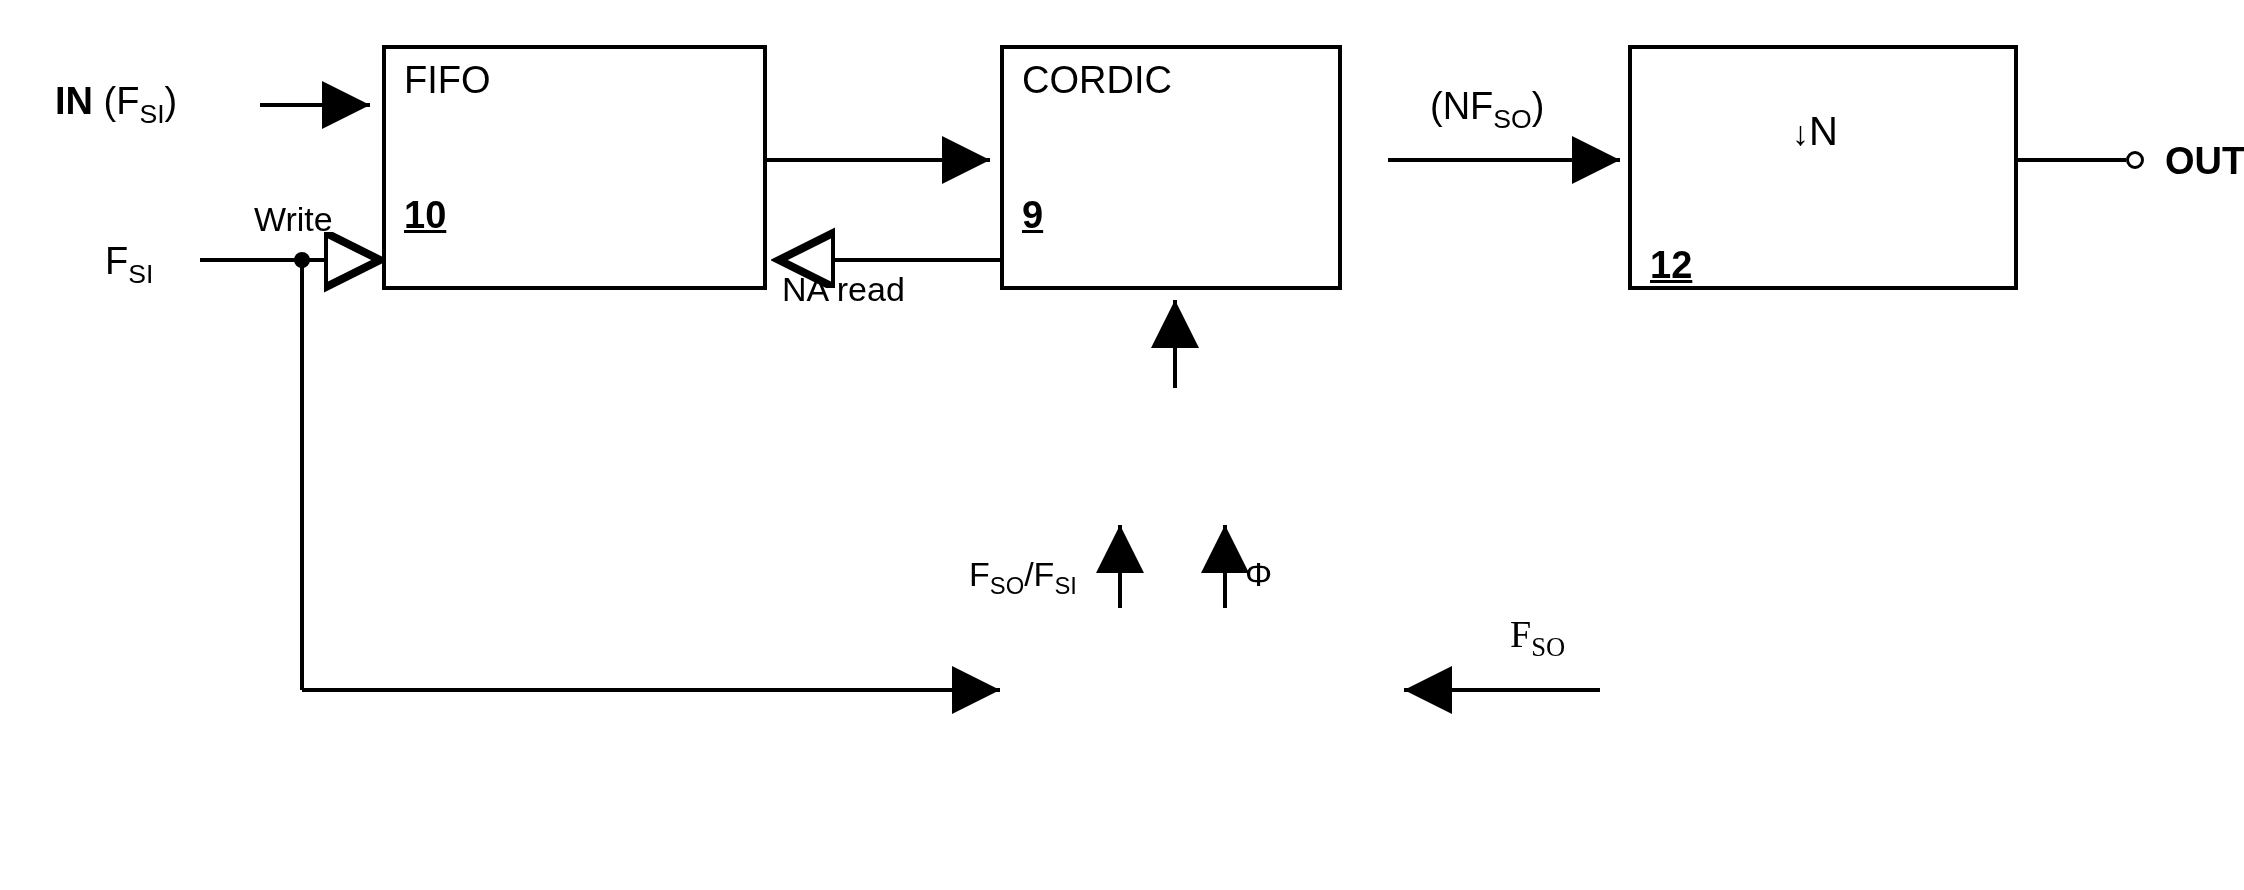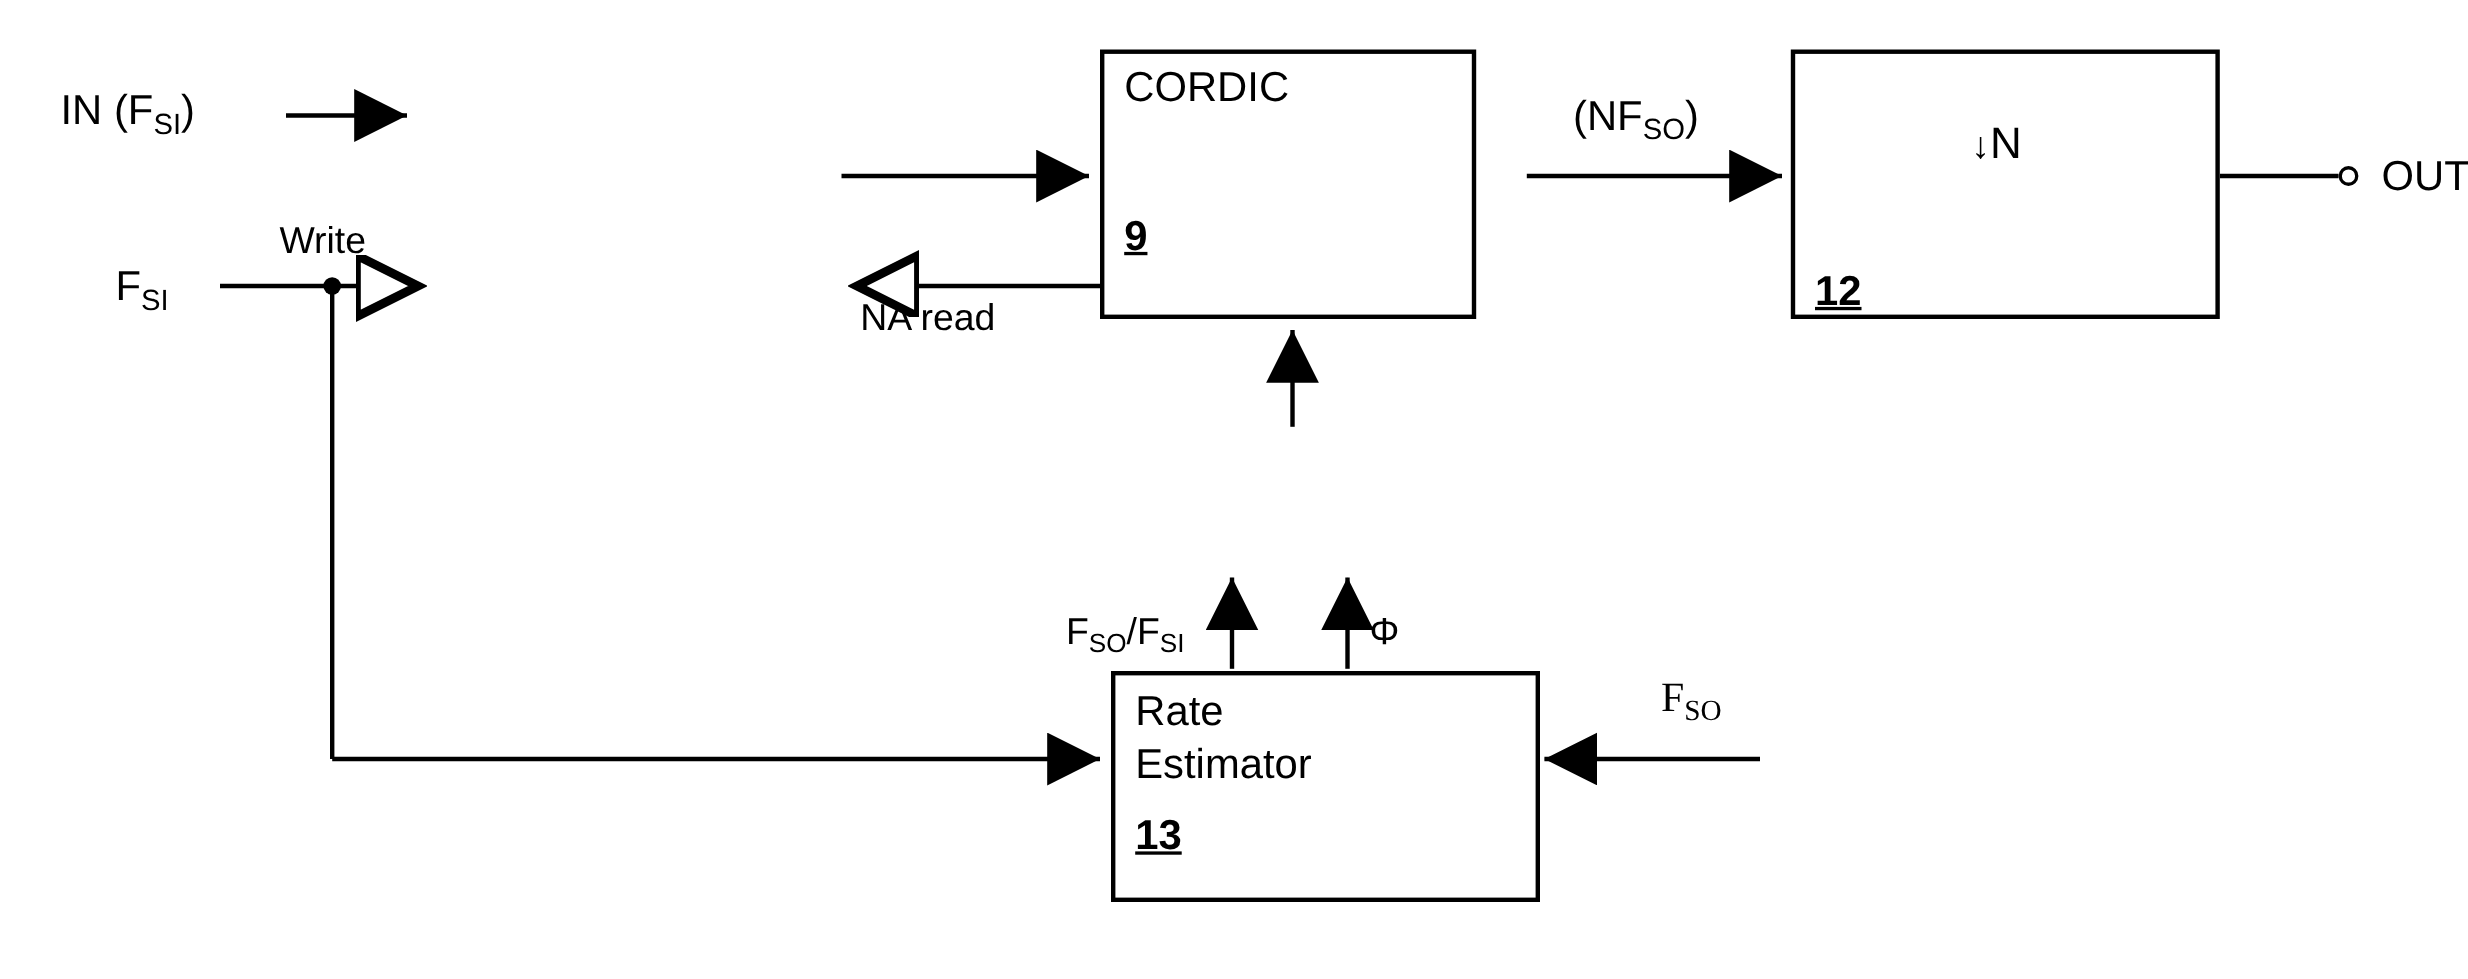--- a/index.html
+++ b/index.html
@@ -19,21 +19,21 @@
       background: white;
       box-sizing: border-box;
     }
     .label {
       position: absolute;
       font-size: 38px;
       color: black;
       white-space: nowrap;
     }
     .label-bold {
-      font-weight: normal;
+      font-weight: bold;
     }
     .block-title {
       position: absolute;
       top: 10px;
       left: 18px;
       font-size: 38px;
     }
     .block-ref {
       position: absolute;
       font-size: 38px;
@@ -112,20 +112,24 @@
   </div>
 
   <div class="label" style="left:105px; top:240px;">
     <span>F</span><sub>SI</sub>
   </div>
 
   <div class="label" style="left:254px; top:200px; font-size:34px;text-align:right;">Write</div>
 
   <div class="dot-node" style="left:294px; top:252px;"></div>
 
+  <div class="block" style="left:382px; top:45px; width:385px; height:245px;">
+    <div class="block-title">FIFO</div>
+    <div class="block-ref" style="left:18px; top:145px;">10</div>
+  </div>
 
   <div class="label" style="left:782px; top:270px; font-size:34px;">NA read</div>
 
   <div class="block" style="left:1000px; top:45px; width:342px; height:245px;">
     <div class="block-title">CORDIC</div>
     <div class="block-ref" style="left:18px; top:145px;">9</div>
   </div>
 
   <div class="label" style="left:1430px; top:85px;">
     <span>(NF</span><sub>SO</sub><span>)</span>
@@ -145,23 +149,18 @@
     
   </div>
 
 
   <div class="label" style="left:933px; top:555px; font-size:34px;margin-left:36px;">
     <span>F</span><sub>SO</sub><span>/F</span><sub>SI</sub>
   </div>
 
   <div class="label" style="left:1245px; top:555px; font-size:34px;">Φ</div>
 
-  <div class="block" style="left:1010px; top:610px; width:390px; height:210px;">
-    <div class="label" style="left:18px; top:12px;">Rate</div>
-    <div class="label" style="left:18px; top:60px;">Estimator</div>
-    <div class="block-ref" style="left:18px; top:125px;">13</div>
-  </div>
 
   <div class="label" style="left:1510px; top:612px;font-family:Liberation Serif, serif;">
     <span>F</span><sub>SO</sub>
   </div>
 
 </div>
 
 </body></html>

